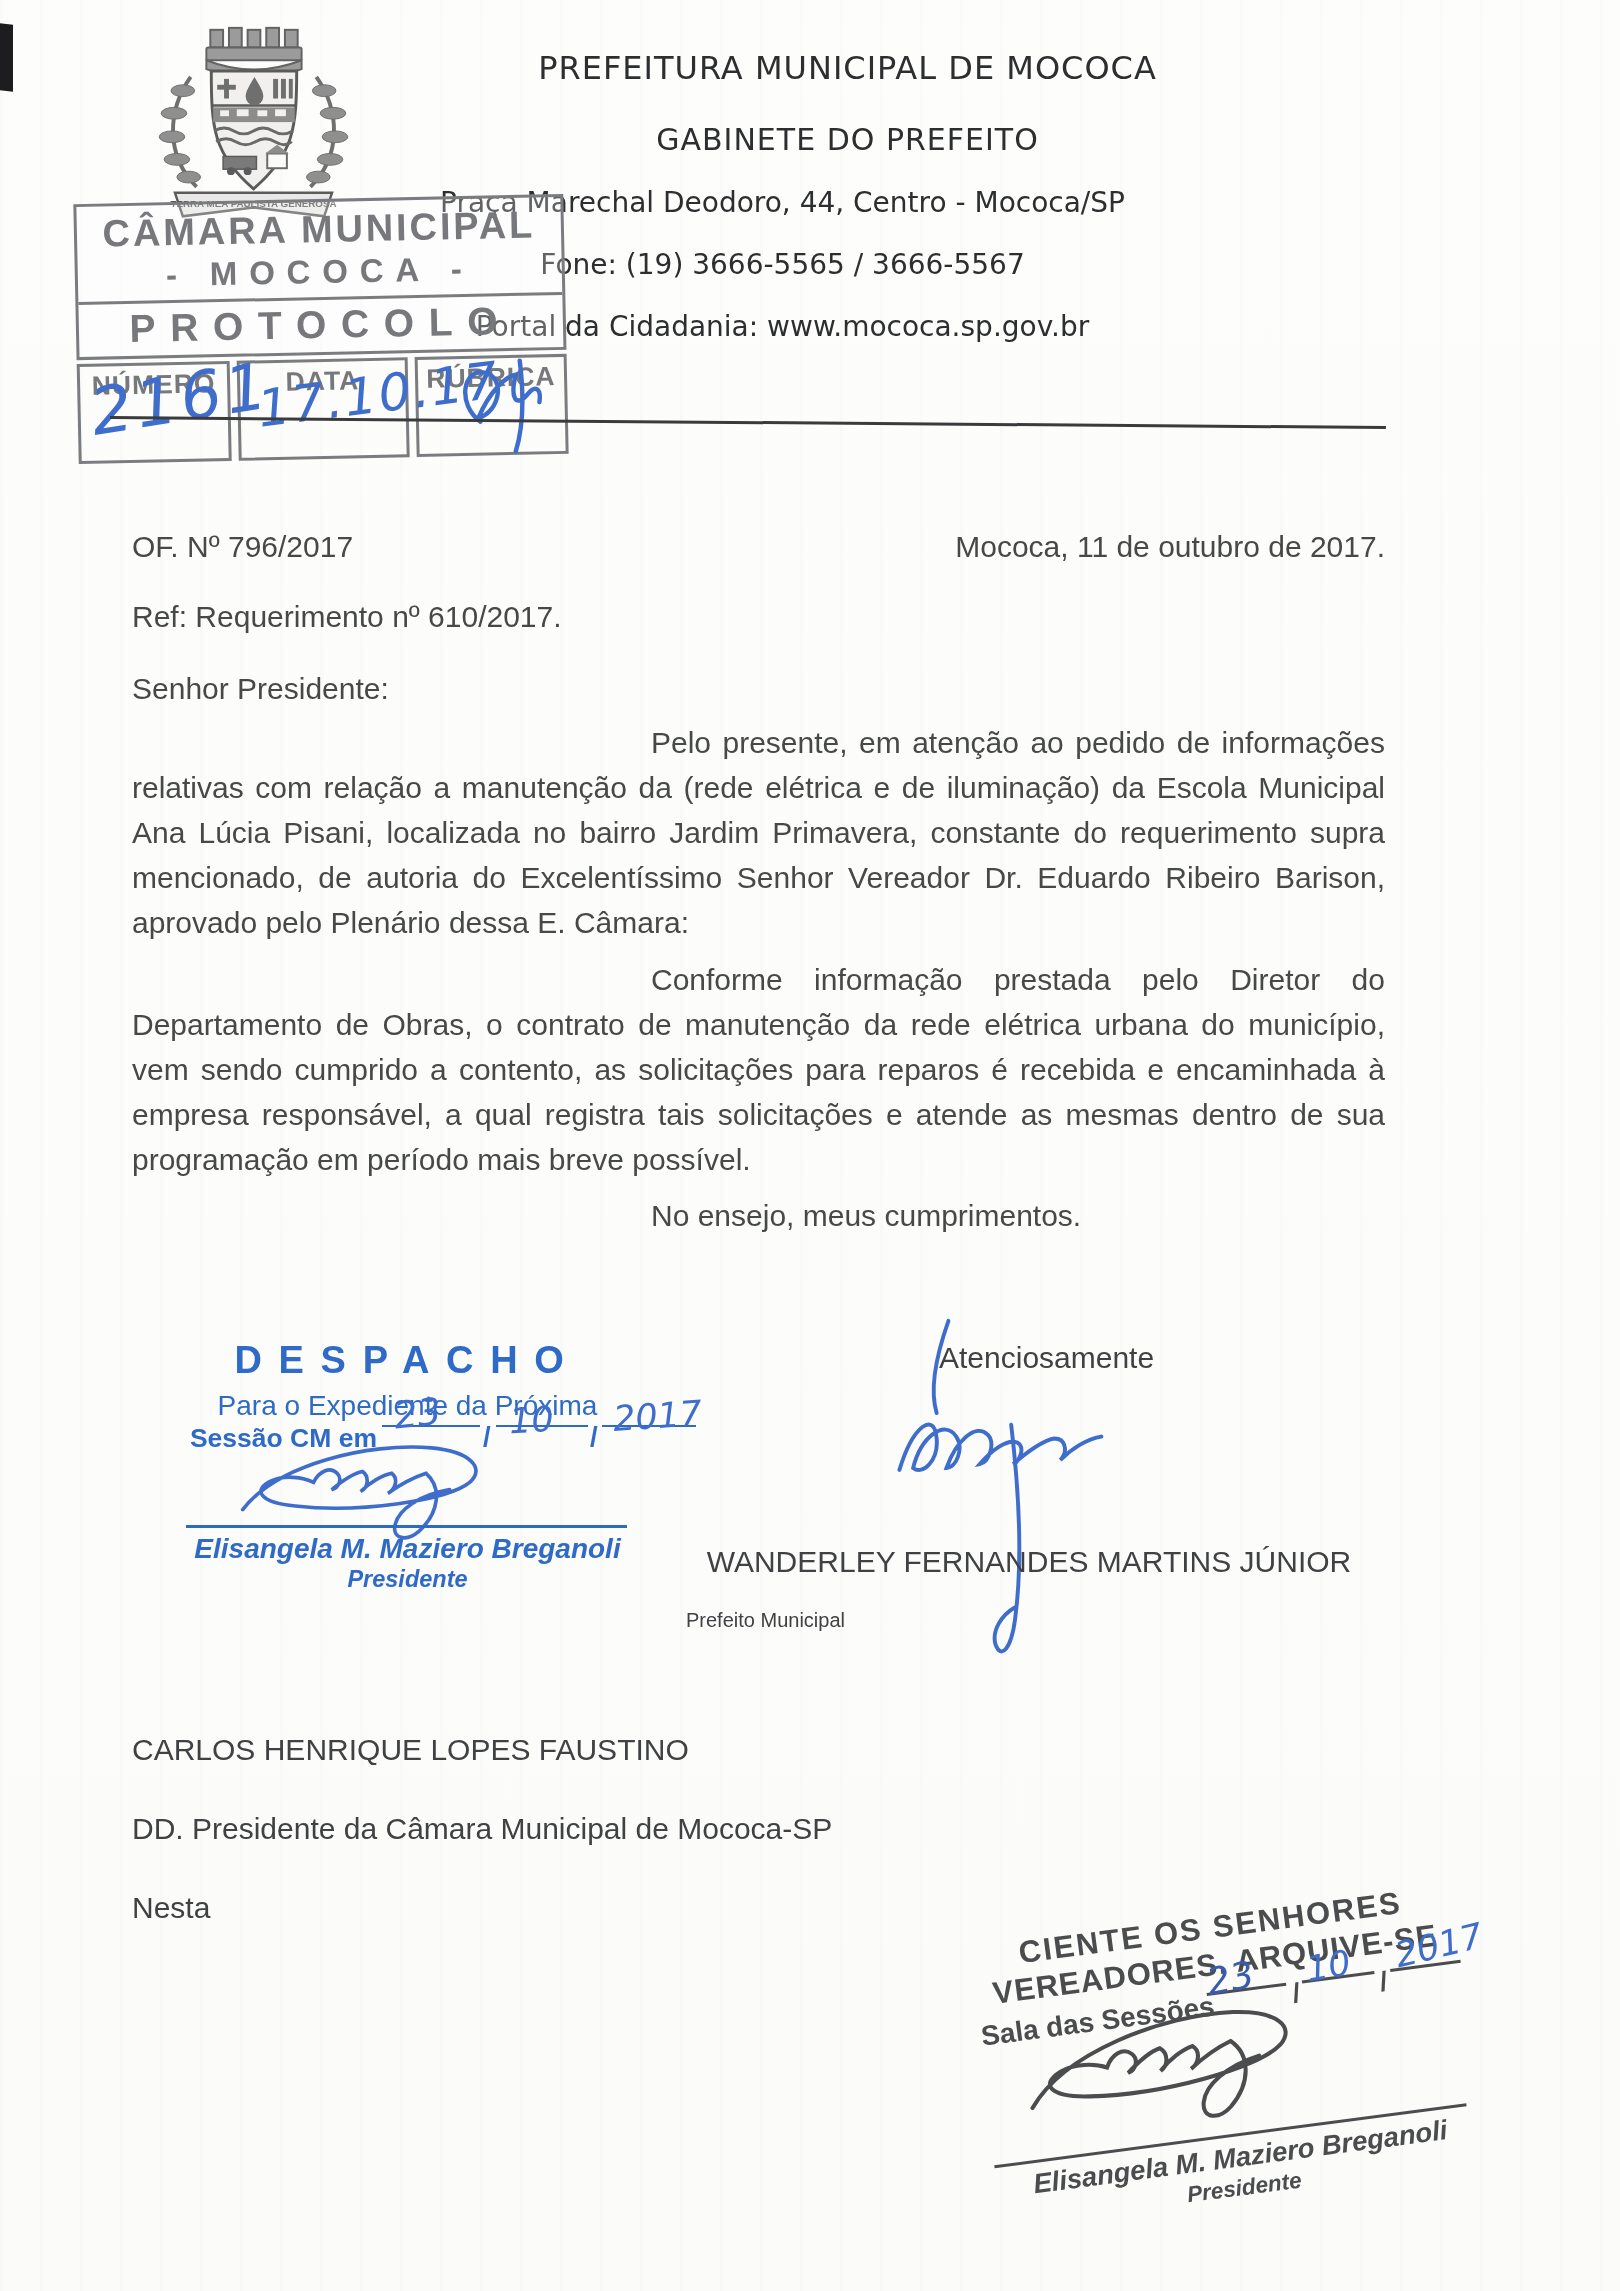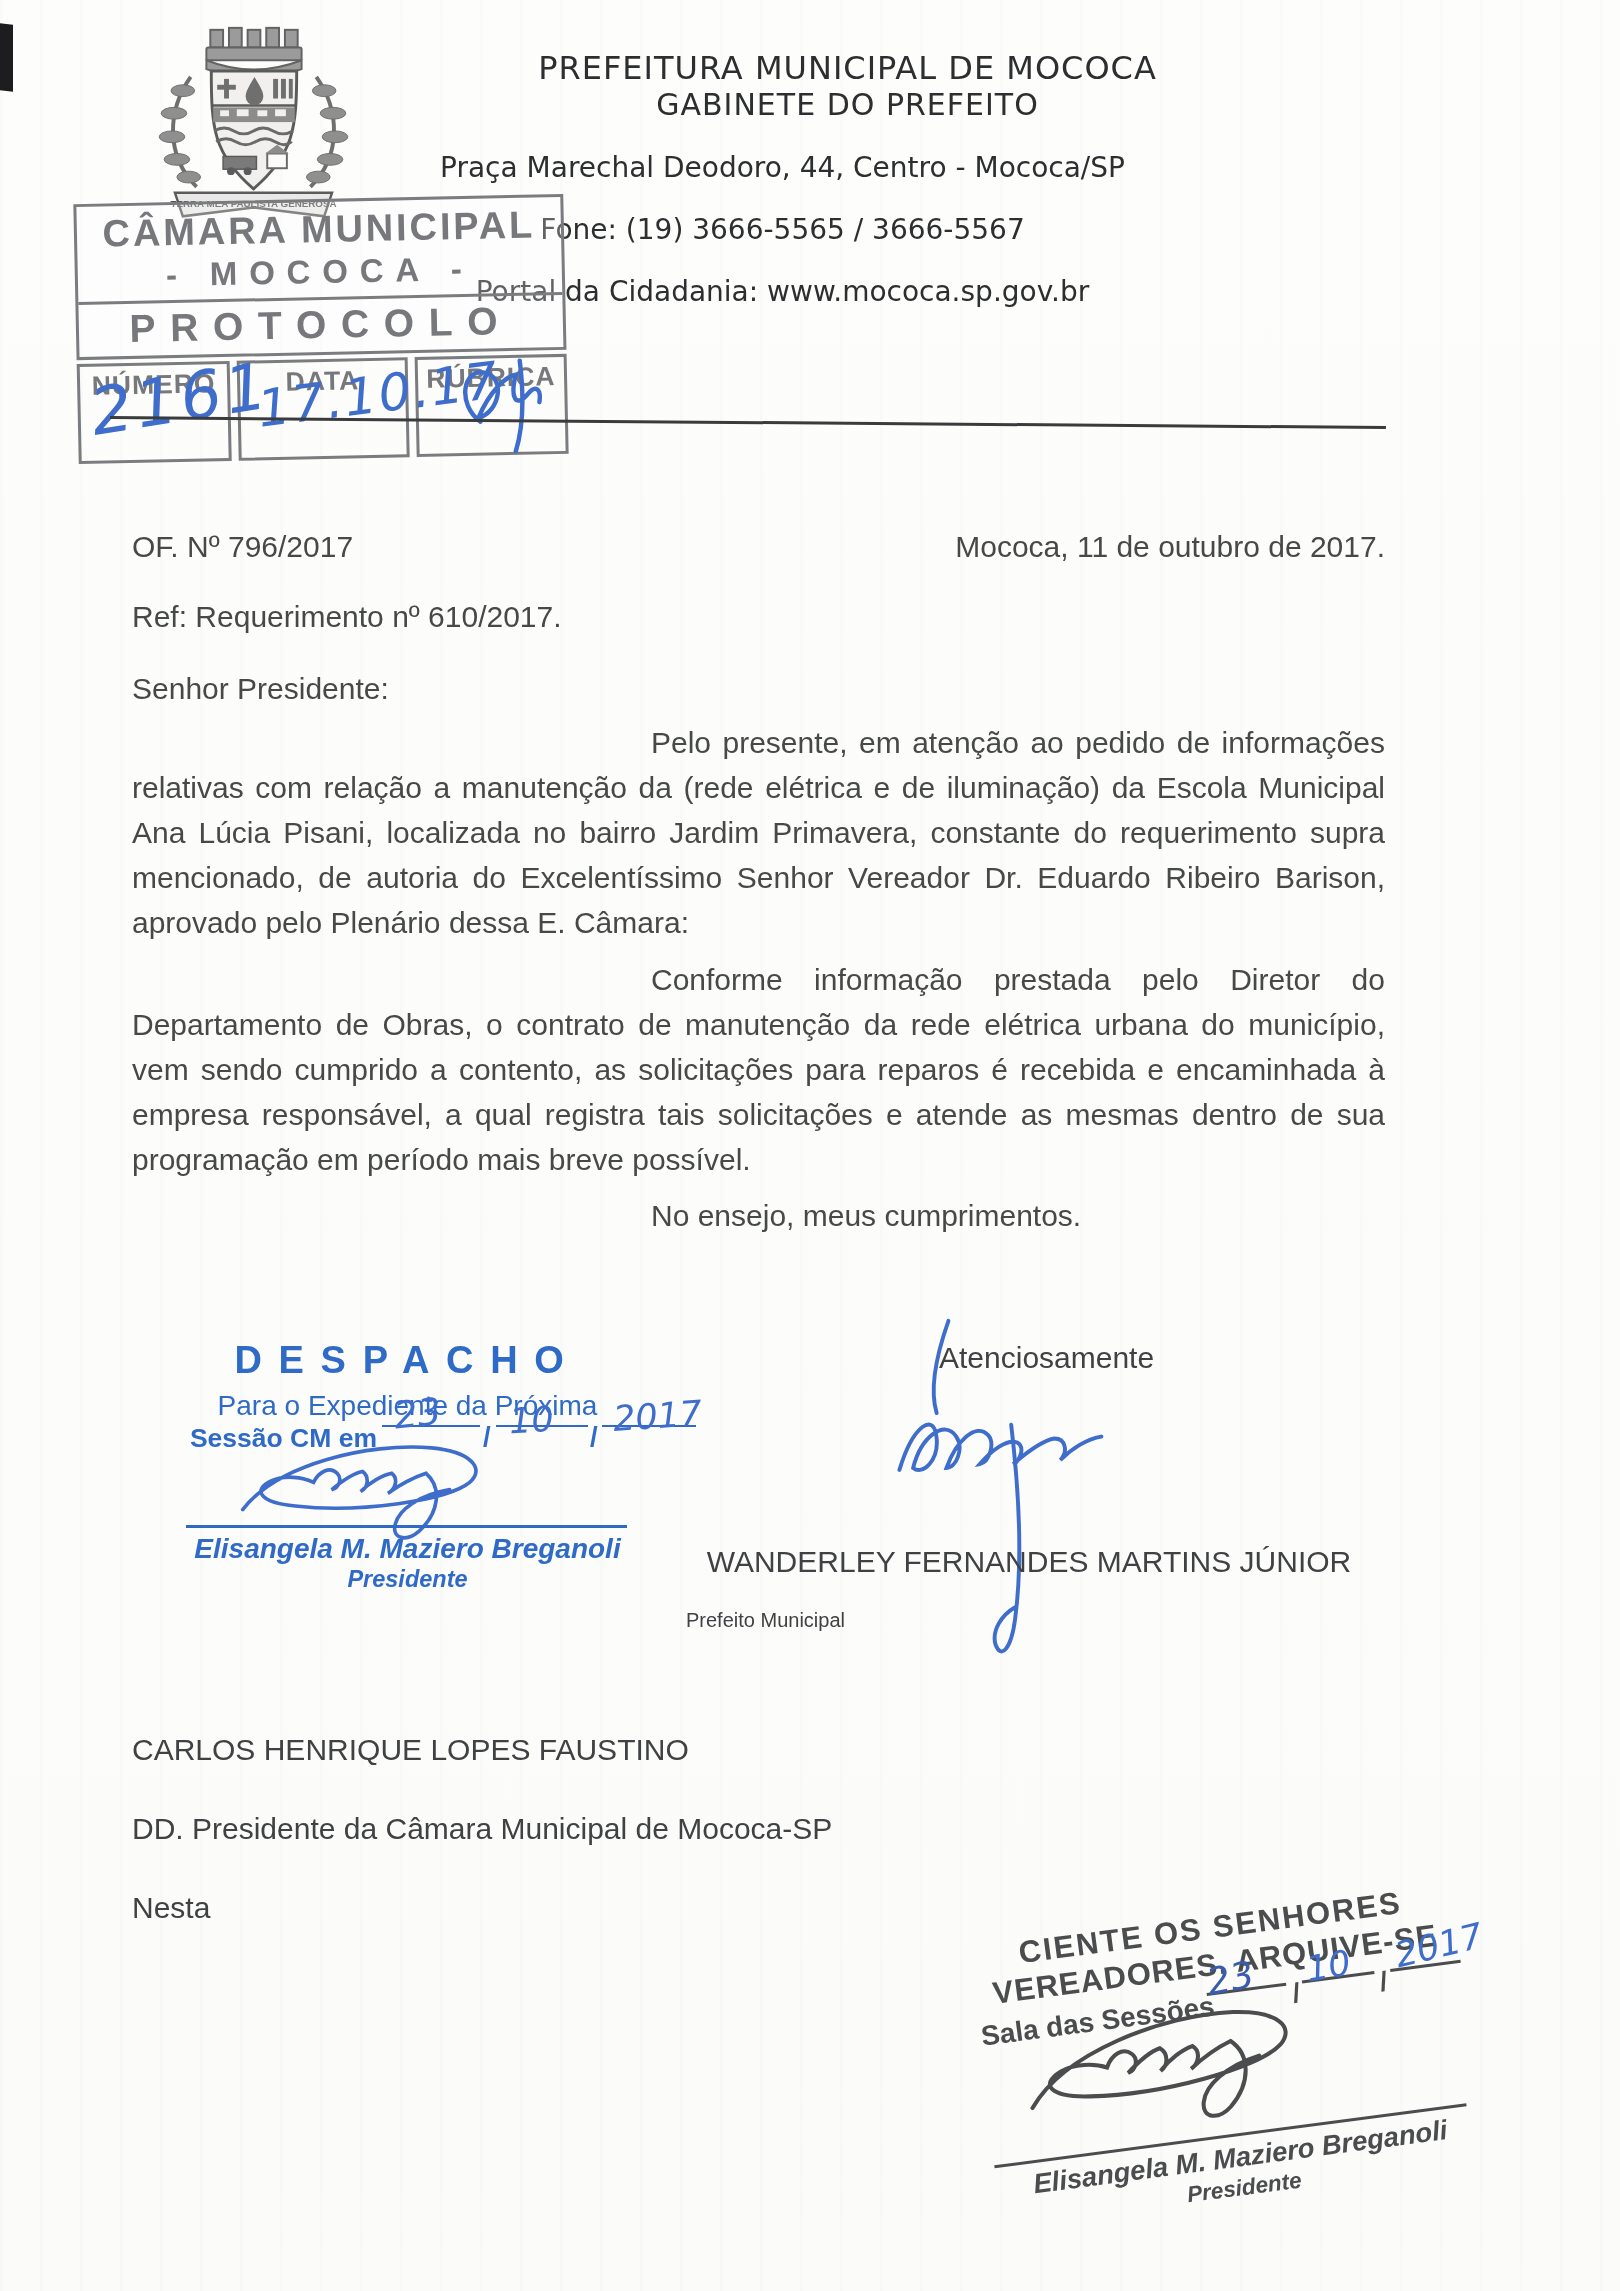--- a/index.html
+++ b/index.html
@@ -13,21 +13,21 @@
     color:#3f4143;
   }
   .abs{position:absolute;}
   
   .corner-mark{left:0;top:23.5px;width:12.7px;height:67px;background:#1d1d1f;transform:skewY(6deg);}
   
   .emblem{left:120px;top:19.6px;width:267px;height:214px;}
   .header-block{left:382px;top:49px;width:931px;text-align:center;color:#2d2e30;
     font-family:"DejaVu Sans", sans-serif;}
   .h-org{font-size:32px;letter-spacing:1px;}
-  .h-dept{font-size:30px;letter-spacing:1px;}
+  .h-dept{font-size:30px;letter-spacing:1px;margin-top:35px;}
   .h-contact{font-size:28px;margin-top:29px;position:relative;left:-65px;}
   .h-contact.first{}
   
   .protocol-stamp{left:76px;top:199px;width:490px;transform:rotate(-1.2deg);
     color:#77787b;font-family:"Liberation Sans", sans-serif;}
   .ps-box{border:3.9px solid #7b7c7f;background:rgba(255,255,255,0.25);}
   .ps-line1{font-size:38px;font-weight:bold;letter-spacing:2.9px;text-align:center;padding-top:5.9px;}
   .ps-line2{font-size:33px;font-weight:bold;letter-spacing:11.8px;text-align:center;padding:2px 0 5.9px;}
   .ps-line3{border-top:3.9px solid #7b7c7f;font-size:39px;font-weight:bold;letter-spacing:14.7px;text-align:center;padding:2.9px 0 4.9px;}
   .ps-cells{display:flex;gap:6.9px;margin-top:4.9px;height:100px;}

